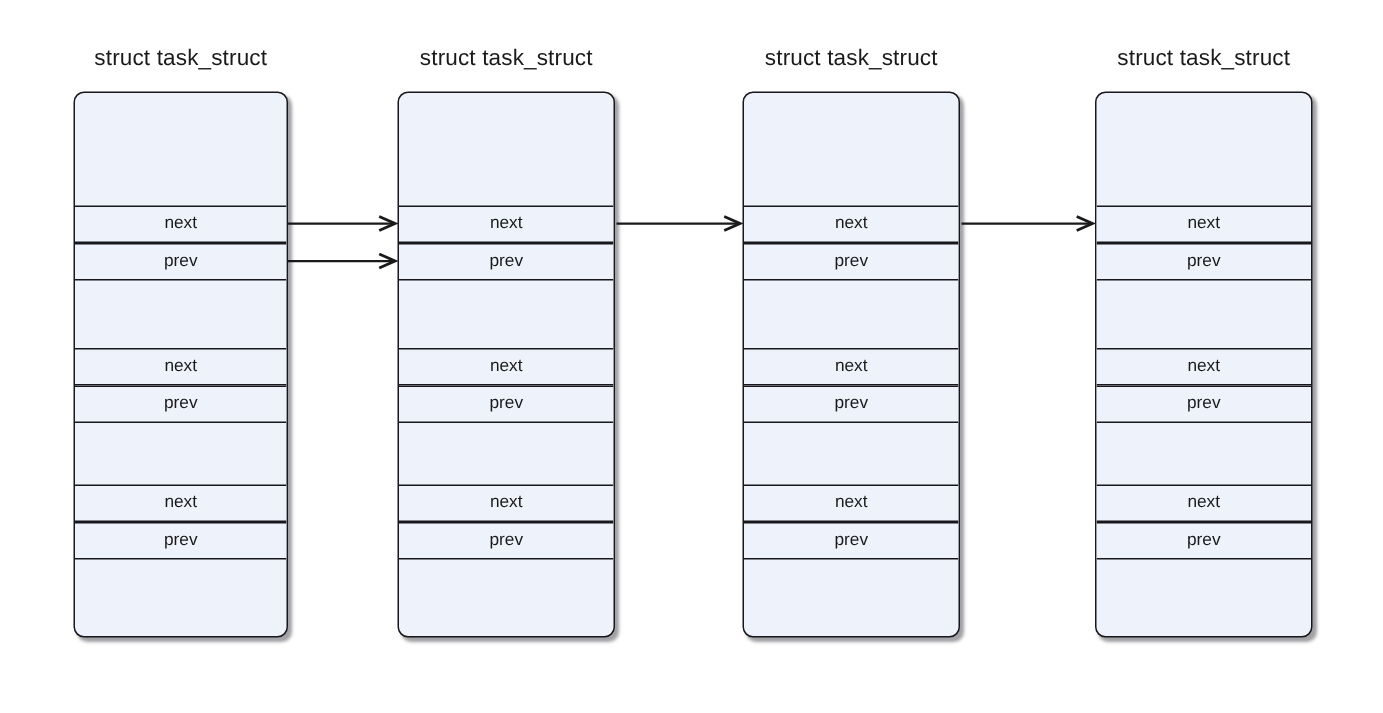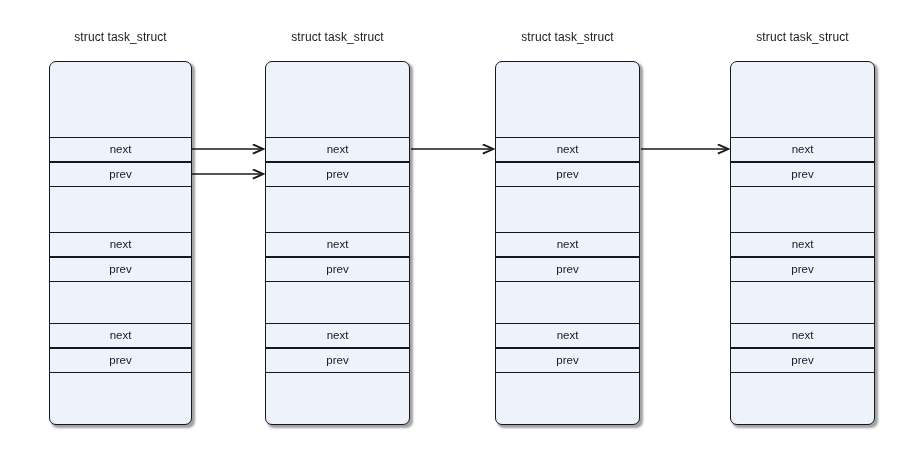--- a/index.html
+++ b/index.html
@@ -21,21 +21,21 @@
   .struct-node {
     position: absolute;
     box-sizing: border-box;
   }
   .node-title {
     position: absolute;
     top: 0;
     left: 0;
     width: 100%;
     text-align: center;
-    font-size: 12px;
+    font-size: 15px;
     color: #1a1a1a;
     letter-spacing: 0.1px;
     white-space: nowrap;
   }
   .node-box {
     position: absolute;
     left: 0;
     box-sizing: border-box;
     background: #eef2fb;
     border: 1.6px solid #17171c;

